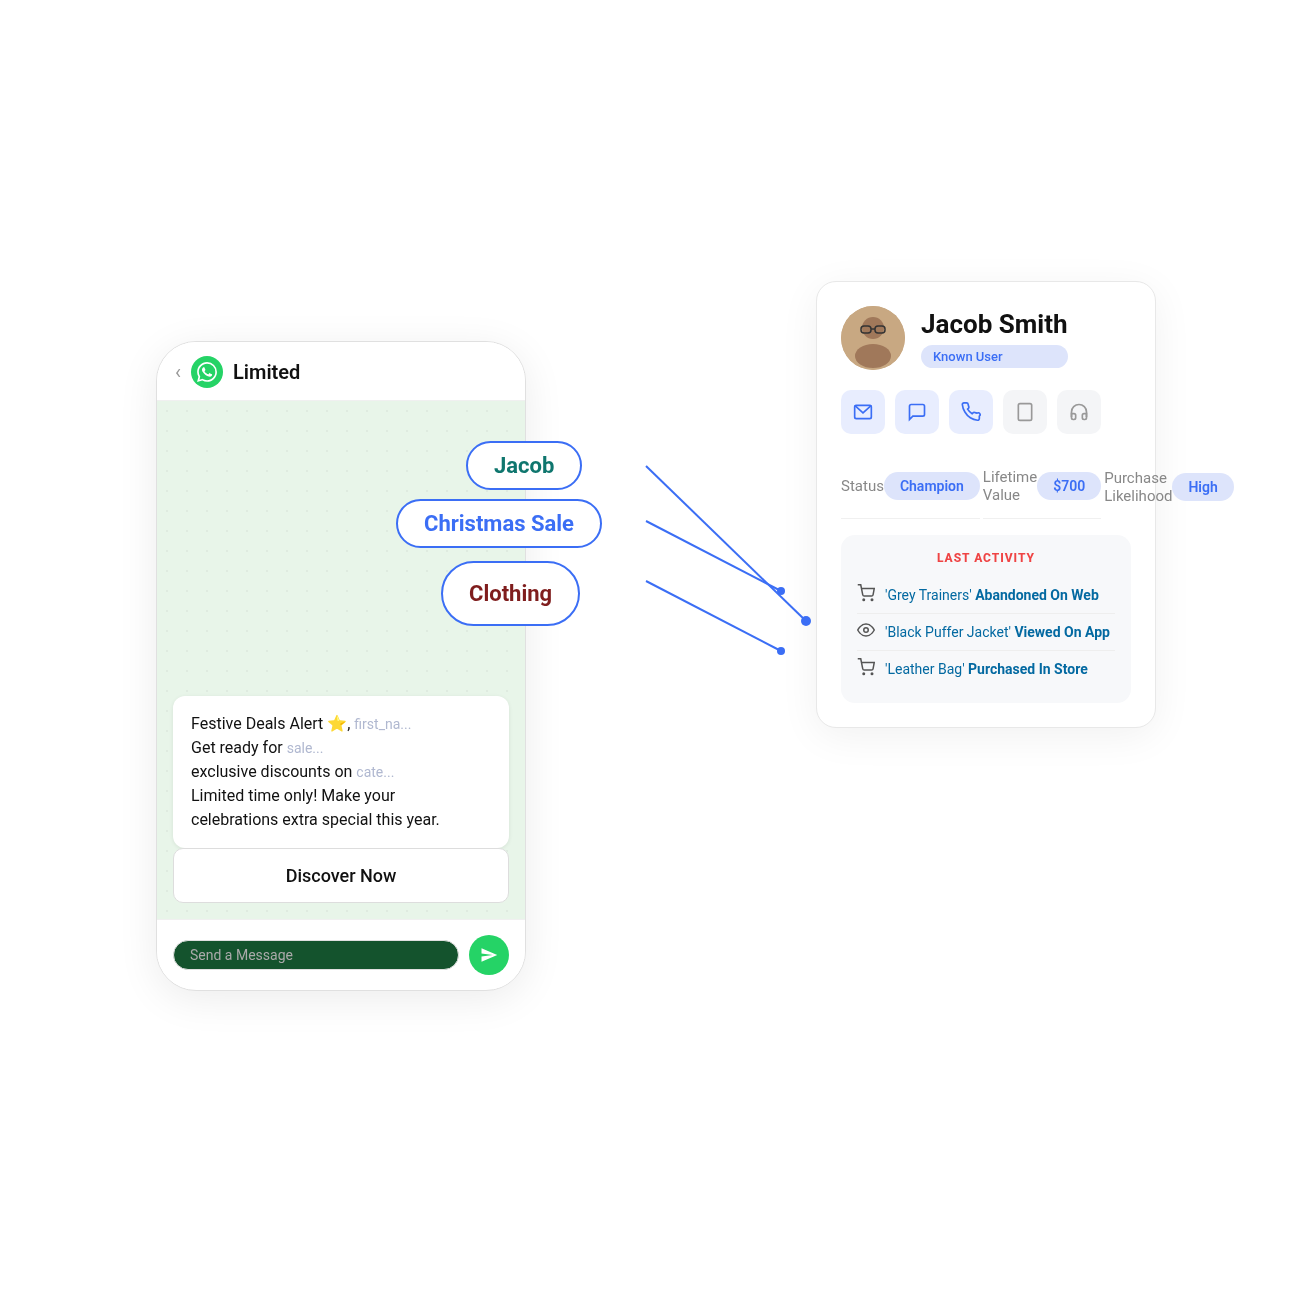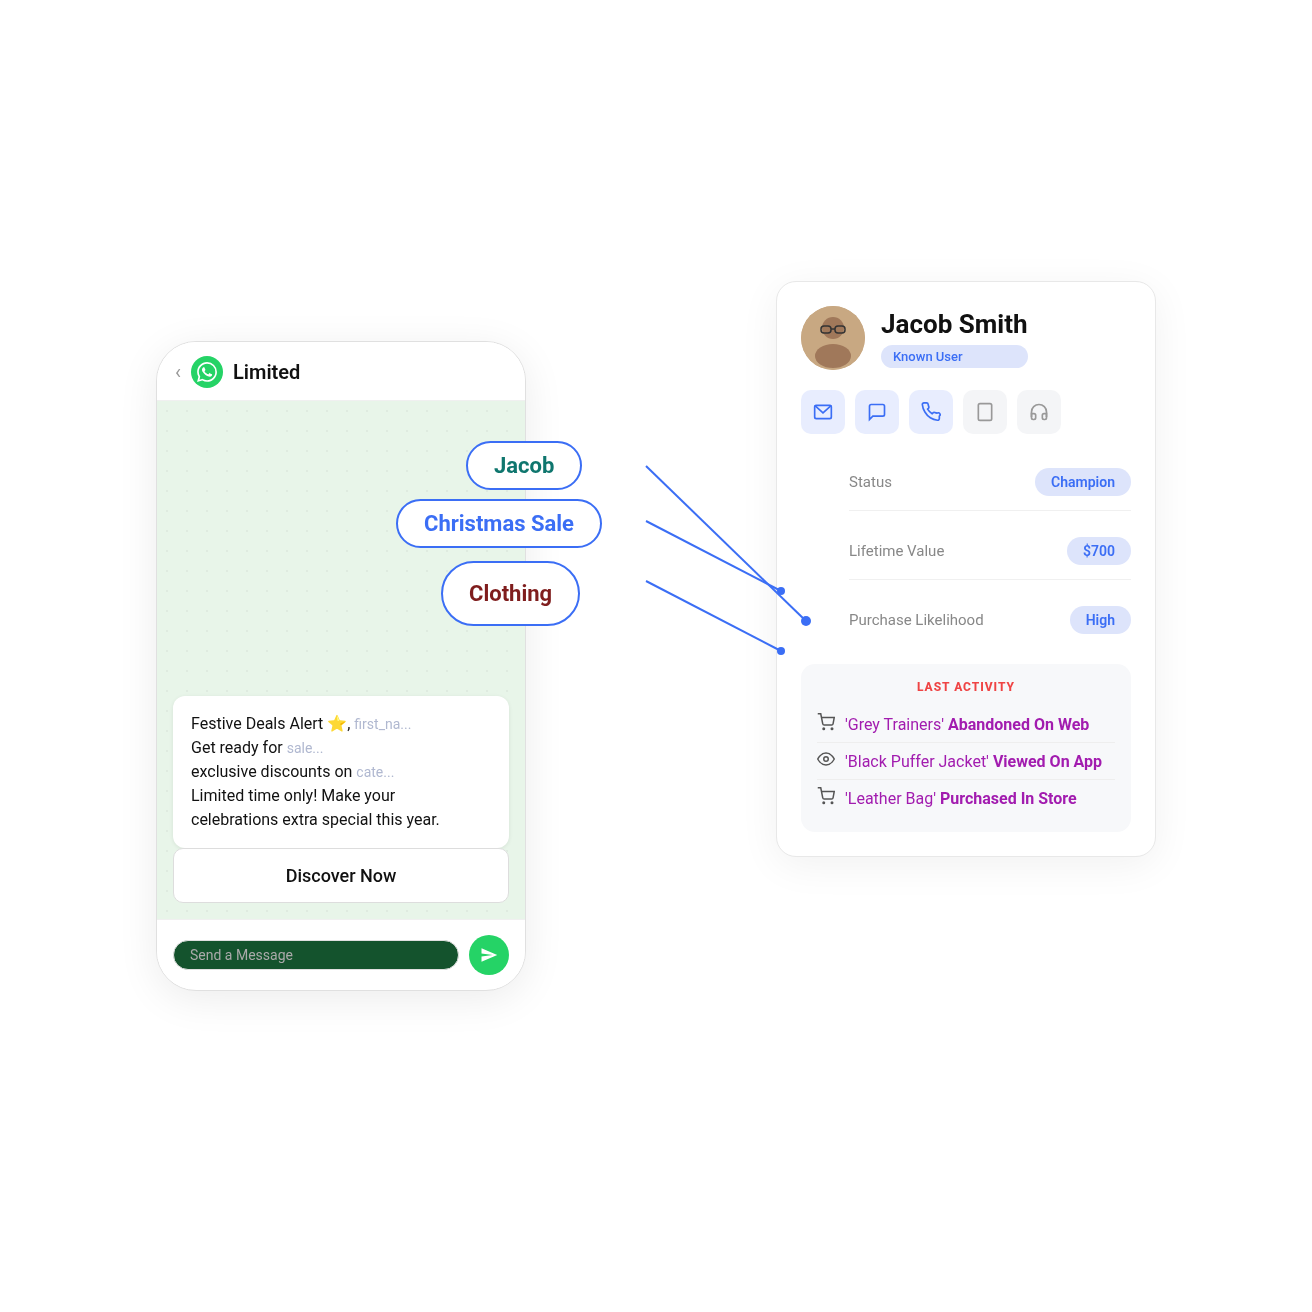--- a/index.html
+++ b/index.html
@@ -201,21 +201,21 @@
       height: 100%;
       pointer-events: none;
       z-index: 5;
     }
 
     
     .profile-card {
       position: absolute;
       right: 0;
       top: 0;
-      width: 380px;
+      width: 340px;
       background: #fff;
       border-radius: 20px;
       border: 1.5px solid #e8e8e8;
       box-shadow: 0 8px 40px rgba(0,0,0,0.06);
       padding: 24px;
       z-index: 3;
     }
 
     .profile-header {
       display: flex;
@@ -281,24 +281,23 @@
       font-size: 18px;
     }
 
     .channel-icon.active {
       background: #e8edfe;
       color: #3b6ef5;
     }
 
     .profile-stats {
       display: flex;
-      flex-direction: column;
-      gap: 12px;
+      flex-direction: row;
+      gap: 3px;
       margin-bottom: 16px;
-      margin-left: 48px;
     }
 
     .stat-row {
       display: flex;
       align-items: center;
       justify-content: space-between;
       padding: 14px 0;
       border-bottom: 1px solid #f0f0f0;
     }
 
@@ -333,22 +332,22 @@
       letter-spacing: 0.08em;
       margin-bottom: 12px;
       text-align: center;
     }
 
     .activity-item {
       display: flex;
       align-items: center;
       gap: 10px;
       padding: 7px 0;
-      font-size: 16px;
-      color: #a21caf;
+      font-size: 14px;
+      color: #0369a1;
       border-bottom: 1px solid #eee;
     }
 
     .activity-item:last-child {
       border-bottom: none;
     }
 
     .activity-icon {
       font-size: 16px;
       flex-shrink: 0;

